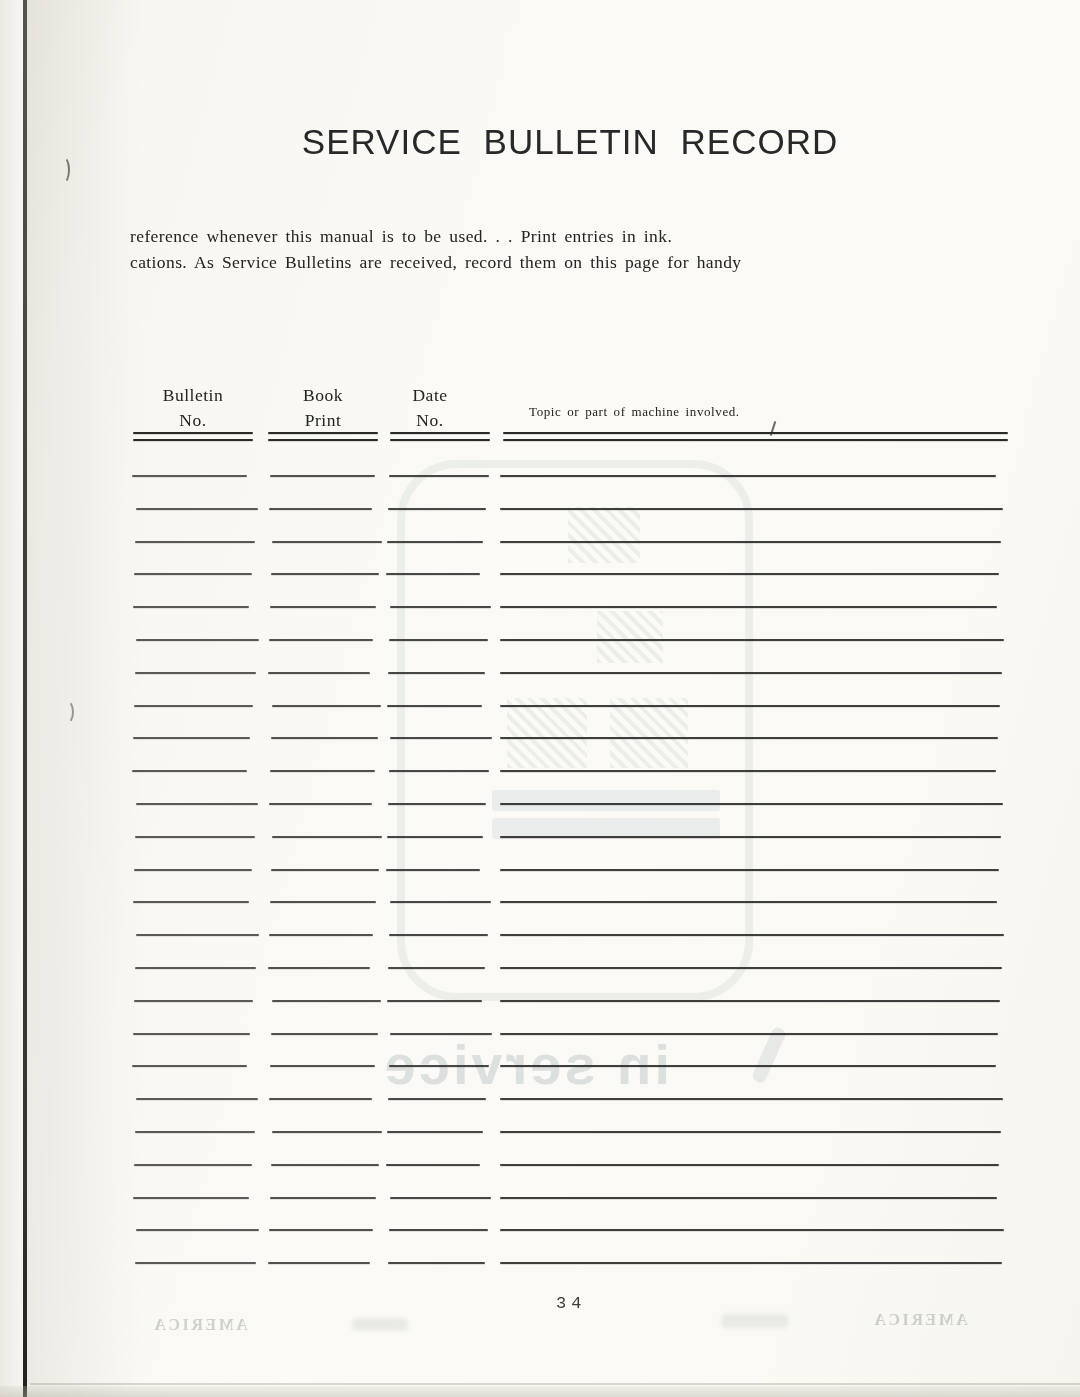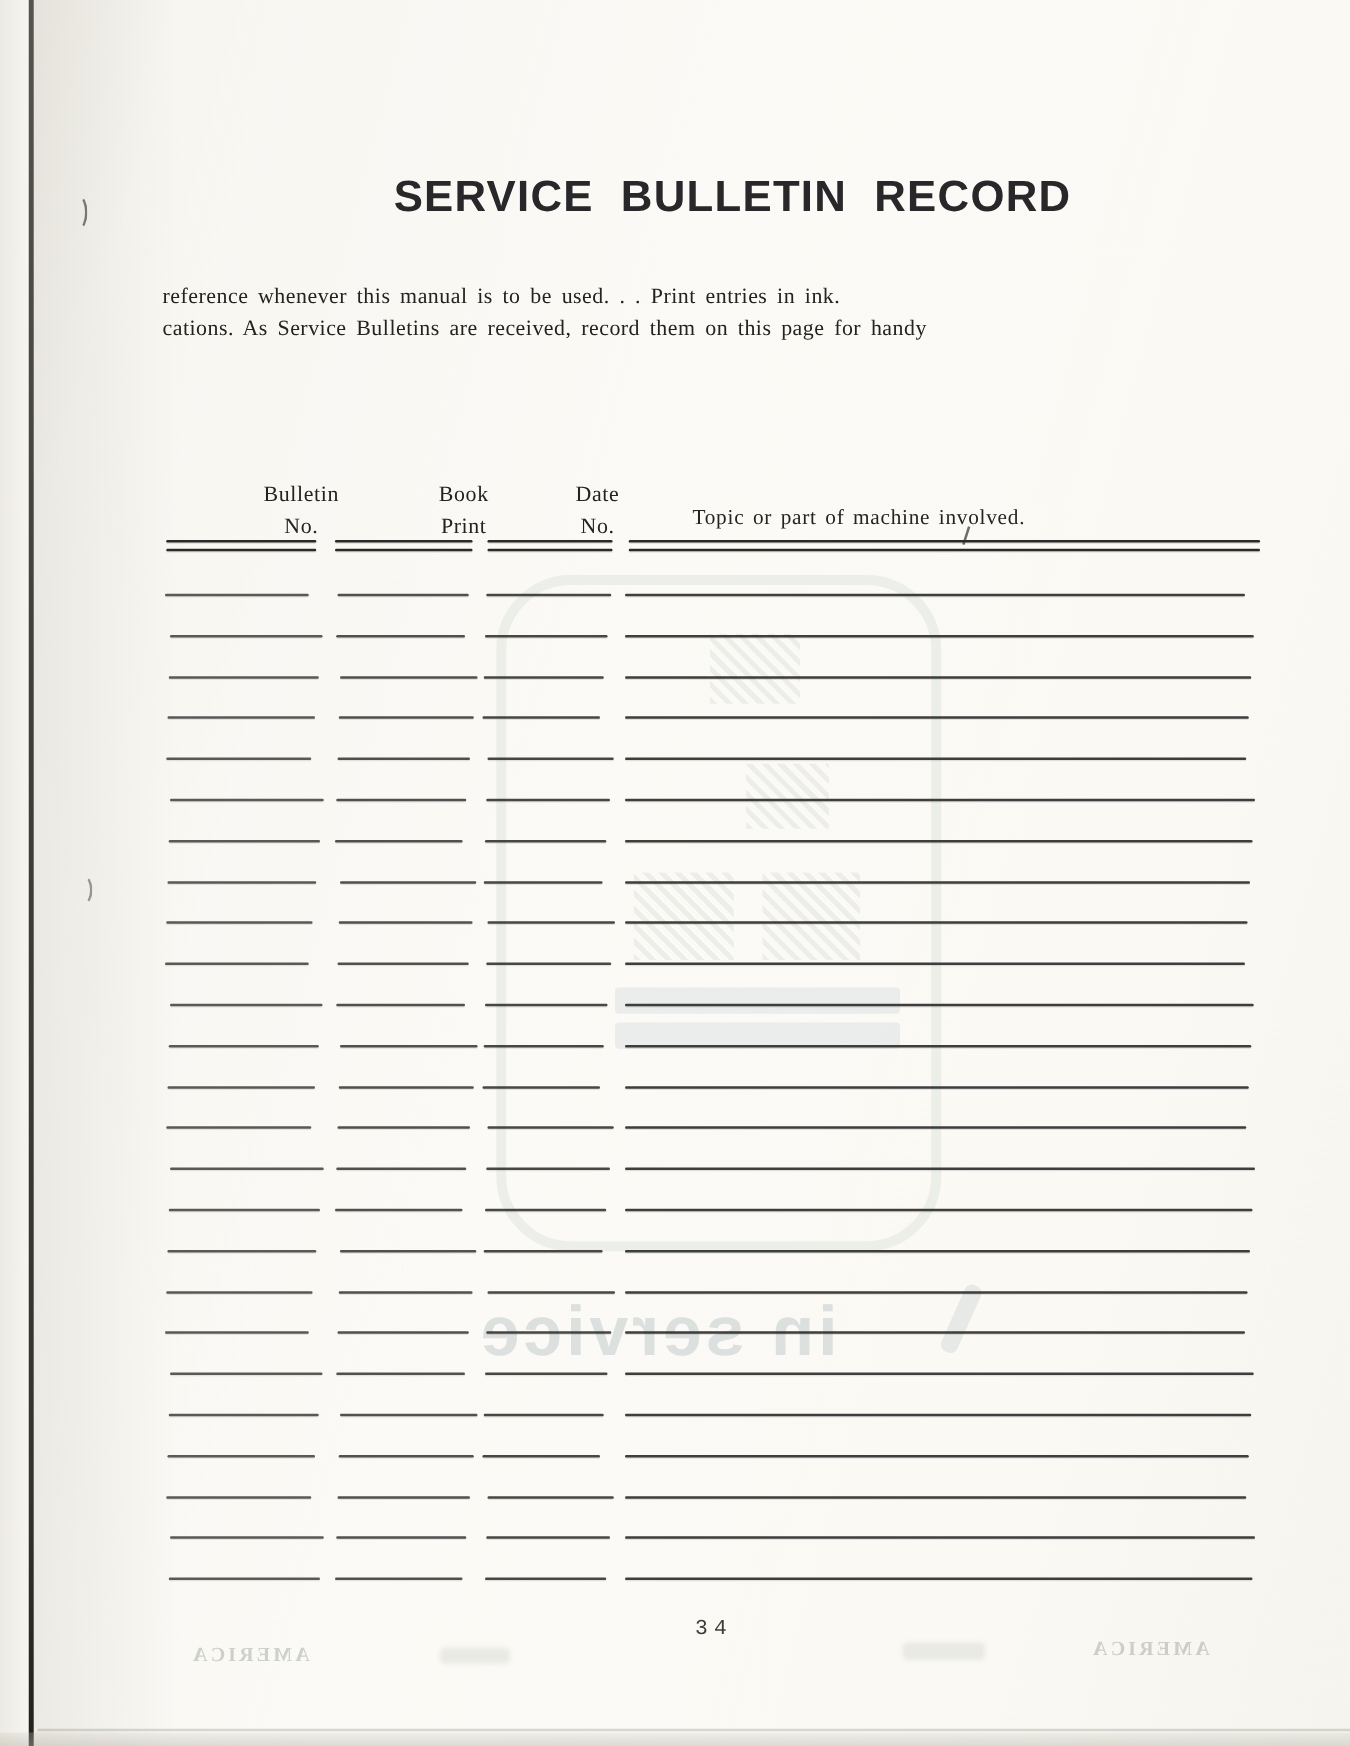--- a/index.html
+++ b/index.html
@@ -16,37 +16,37 @@
   .left-shading{position:absolute;left:27px;top:0;width:130px;height:1397px;
     background:linear-gradient(to right,rgba(186,183,172,0.22),rgba(186,183,172,0) 90%);}
   .bottom-line{position:absolute;left:30px;top:1383px;width:1050px;height:2px;
     background:rgba(125,124,112,0.28);}
   .bottom-fade{position:absolute;left:0;top:1386px;width:1080px;height:11px;
     background:linear-gradient(to bottom,rgba(205,203,192,0.25),rgba(183,181,168,0.45));}
 
   
   .title{
     position:absolute;top:122px;left:calc(50% + 30px);transform:translateX(-50%);
-    margin:16px;font-family:"Liberation Sans", sans-serif;font-weight:bold;
+    margin:0;font-family:"Liberation Sans", sans-serif;font-weight:normal;
     font-size:35px;letter-spacing:1px;word-spacing:11px;color:#28282a;white-space:nowrap;
   }
 
   
   .notice{position:absolute;left:130px;top:224px;width:800px;
     font-size:17.5px;line-height:25.5px;letter-spacing:0.4px;word-spacing:3px;color:#232321;}
   .notice-line{white-space:nowrap;}
   .imp{text-decoration:underline;border-bottom:1px solid rgba(42,42,40,0.85);
     padding-bottom:1px;margin-right:15px;}
   .indent{padding-left:42px;}
 
   
   .hdr{position:absolute;top:383px;transform:translateX(-50%);text-align:center;
-    font-size:17.5px;line-height:24.5px;letter-spacing:0.5px;color:#23231f;white-space:nowrap;margin-left:48px;}
+    font-size:17.5px;line-height:24.5px;letter-spacing:0.5px;color:#23231f;white-space:nowrap;}
   .hdr span{display:block;}
-  .hdr-topic{position:absolute;left:554px;top:404px;font-size:17px;
+  .hdr-topic{position:absolute;left:529px;top:404px;font-size:13px;
     letter-spacing:0.6px;word-spacing:2px;color:#23231f;white-space:nowrap;}
 
   .seg{position:absolute;height:2px;background:#2d2d2b;border-radius:1px;
     box-shadow:0 1px 0 rgba(60,60,55,0.15);}
   .seg.thick{height:2.4px;background:#2a2a28;}
 
   .stray-tick{position:absolute;left:772px;top:421px;width:2px;height:15px;
     background:#3c3c38;transform:rotate(18deg);opacity:0.75;}
 
   

